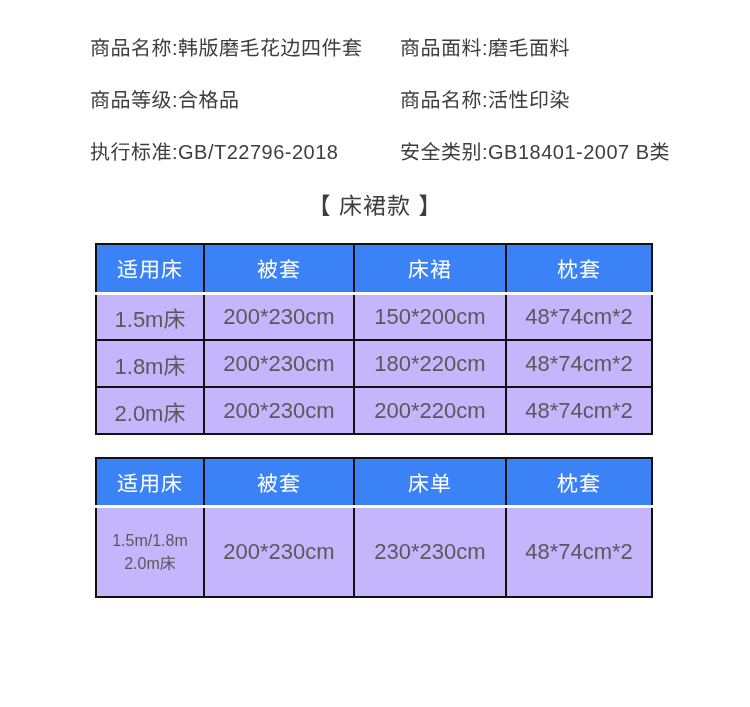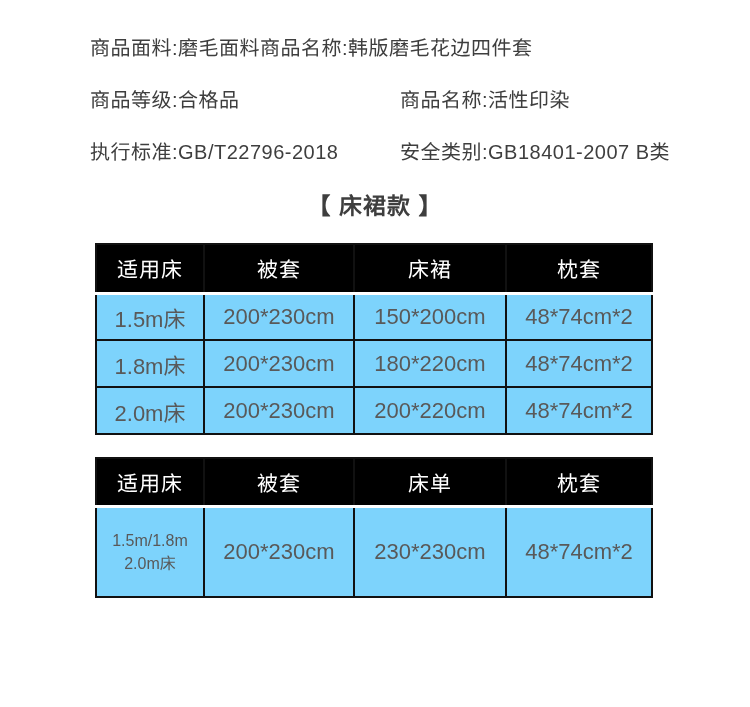--- a/index.html
+++ b/index.html
@@ -24,51 +24,51 @@
   .info-item.left { width: 310px; }
 
   
   .section-title {
     text-align: center;
     font-size: 23px;
     line-height: 26px;
     color: #3e3e3e;
     letter-spacing: 1px;
   }
-  .title-skirt { margin-top: 26px; font-weight: bold; }
+  .title-skirt { margin-top: 26px; }
   .title-sheet { margin-top: 30px; }
 
   
   table.spec-table {
     border-collapse: collapse;
     margin-left: 95px;
     table-layout: fixed;
   }
   .t-skirt { margin-top: 24px; }
   .t-sheet { margin-top: 22px; }
   col.c1 { width: 108px; }
   col.c2 { width: 150px; }
   col.c3 { width: 152px; }
   col.c4 { width: 146px; }
 
   .spec-table th {
-    background: #000000;
+    background: #3b82f6;
     color: #ffffff;
     font-size: 21px;
     font-weight: normal;
     text-align: center;
     border: 2px solid #111111;
     border-bottom: 3px solid #ffffff;
     letter-spacing: 1px;
   }
   .t-skirt thead tr { height: 49px; }
   .t-sheet thead tr { height: 48px; }
 
   .spec-table td {
-    background: #7dd3fc;
+    background: #c4b5fd;
     color: #595959;
     font-size: 22px;
     text-align: center;
     vertical-align: middle;
     border: 2px solid #111111;
   }
   .t-skirt tbody tr { height: 47px; }
   .t-sheet tbody tr { height: 91px; padding-left: 40px; }
 
   td.small-multiline {
@@ -77,22 +77,22 @@
     white-space: pre-line;
   }
 </style>
 </head>
 <body>
 
 <div class="page">
 
   <div class="info">
     <div class="info-row">
+      <span class="info-item left">商品名称:韩版磨毛花边四件套</span>
       <span class="info-item">商品面料:磨毛面料</span>
-      <span class="info-item left">商品名称:韩版磨毛花边四件套</span>
     </div>
     <div class="info-row">
       <span class="info-item left">商品等级:合格品</span>
       <span class="info-item">商品名称:活性印染</span>
     </div>
     <div class="info-row">
       <span class="info-item left">执行标准:GB/T22796-2018</span>
       <span class="info-item">安全类别:GB18401-2007 B类</span>
     </div>
   </div>

